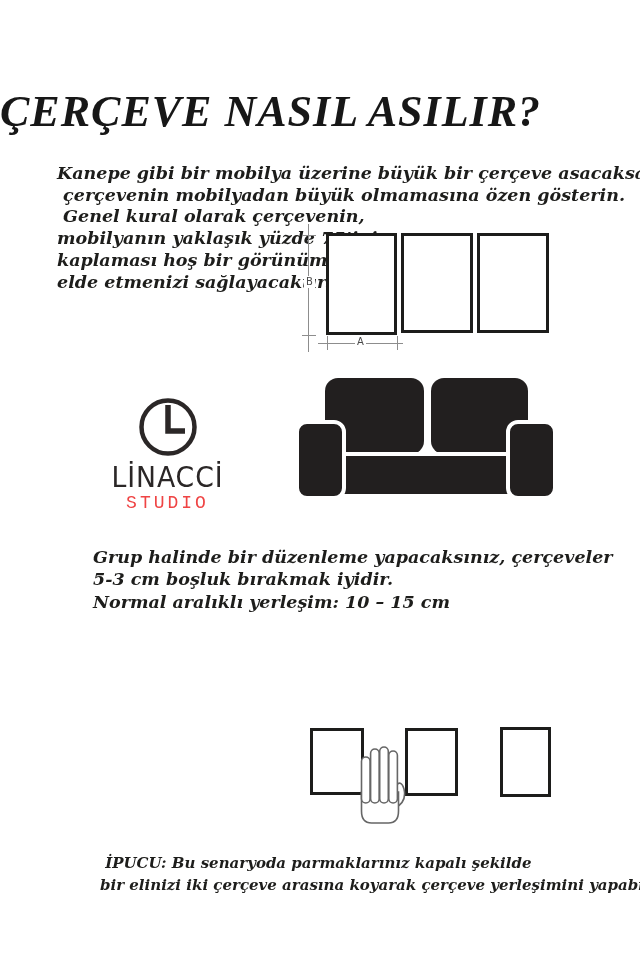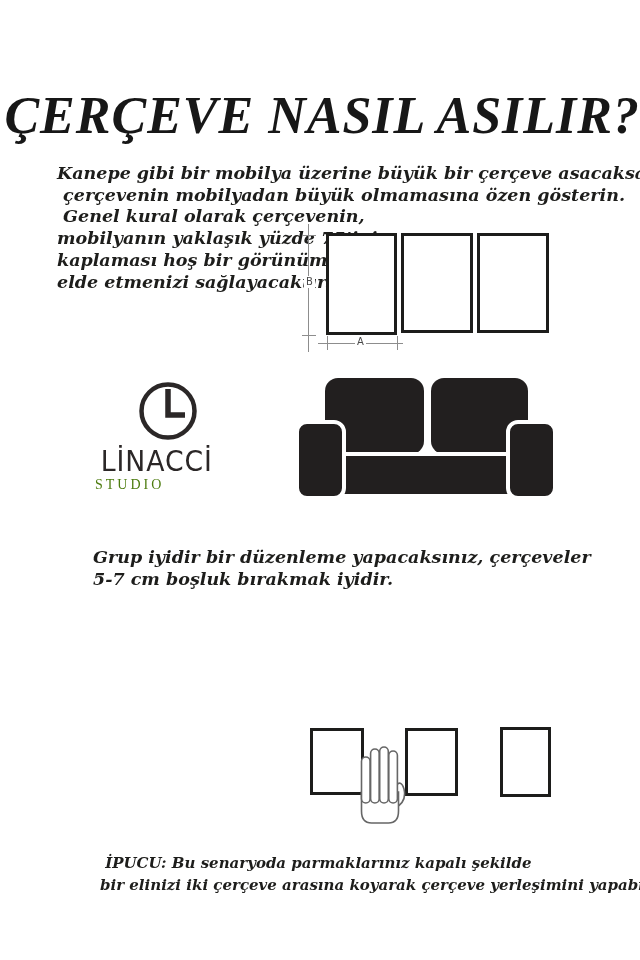--- a/index.html
+++ b/index.html
@@ -8,25 +8,25 @@
     position: relative;
     width: 640px; height: 960px;
     background: #ffffff;
     overflow: hidden;
     font-family: "DejaVu Serif", serif;
     color: #1d1d1b;
   }
   .title {
     position: absolute;
     left: 0; top: 86px; width: 640px;
-    text-align: right;
+    text-align: left;
     font-family: "Liberation Serif", serif;
     font-style: italic;
     font-weight: 600;
-    font-size: 52px;
+    font-size: 44px;
     letter-spacing: 1px;
     color: #171717;
   }
   .bodytext {
     font-style: italic;
     font-weight: 600;
     white-space: pre;
     color: #1d1d1b;
   }
   .intro { position: absolute; left: 57px; top: 163px; font-size: 17.5px; line-height: 21.7px; }
@@ -43,37 +43,37 @@
   .dim-label {
     position: absolute;
     font-family: "DejaVu Sans", sans-serif;
     font-size: 10px;
     color: #4a4a4a;
     background: #ffffff;
     padding: 0 2px;
     line-height: 12px;
   }
 
-  .logo-wrap { position: absolute; left: 95px; top: 380px; width: 145px; }
+  .logo-wrap { position: absolute; left: 95px; top: 396px; width: 145px; text-align: center; }
   .clock-icon { display: block; margin: 0 auto; }
   .logo-name {
     margin-top: 2px;
     font-family: "DejaVu Sans", sans-serif;
     font-size: 29px;
     font-weight: 500;
     letter-spacing: 1px;
     color: #2b2727;
     transform: scaleX(0.92);
   }
   .logo-subtitle {
-    font-family: Liberation Serif, serif;
-    font-size: 14px;
+    font-family: Liberation Mono, monospace;
+    font-size: 18px;
     font-weight: 400;
     letter-spacing: 3px;
-    color: #4d7c0f;
+    color: #ef4444;
     margin-top: -1px;
   }
 
   .sofa-icon { position: absolute; left: 295px; top: 376px; }
   .hand-icon { position: absolute; left: 358px; top: 744px; }
 </style>
 </head>
 <body>
 
 <div class="page">
@@ -120,22 +120,23 @@
     <rect x="30" y="2" width="99" height="76" rx="13" fill="#221f1f"></rect>
     <rect x="136" y="2" width="97" height="76" rx="13" fill="#221f1f"></rect>
 
     <rect x="31" y="78" width="195" height="42" rx="11" fill="#221f1f" stroke="#ffffff" stroke-width="4"></rect>
 
     <rect x="2" y="46" width="47" height="76" rx="10" fill="#221f1f" stroke="#ffffff" stroke-width="4"></rect>
     <rect x="213" y="46" width="47" height="76" rx="10" fill="#221f1f" stroke="#ffffff" stroke-width="4"></rect>
   </svg>
 
   <div class="spacing-block">
-    <div class="bodytext">Grup iyidir bir düzenleme yapacaksınız, çerçeveler</div>
-    <div class="bodytext">5-7 cm boşluk bırakmak iyidir.</div>
+    <div class="bodytext">Grup halinde bir düzenleme yapacaksınız, çerçeveler</div>
+    <div class="bodytext">5-3 cm boşluk bırakmak iyidir.</div>
+    <div class="bodytext">Normal aralıklı yerleşim: 10 – 15 cm</div>
   </div>
 
   <div>
     <div class="frame" style="left:310px; top:728px; width:54px; height:67px;"></div>
     <div class="frame" style="left:405px; top:728px; width:53px; height:68px;"></div>
     <div class="frame" style="left:500px; top:727px; width:51px; height:70px;"></div>
 
     <svg class="hand-icon" width="48" height="82" viewBox="0 0 48 82">
       <g fill="#ffffff" stroke="#666666" stroke-width="1.6">
 

